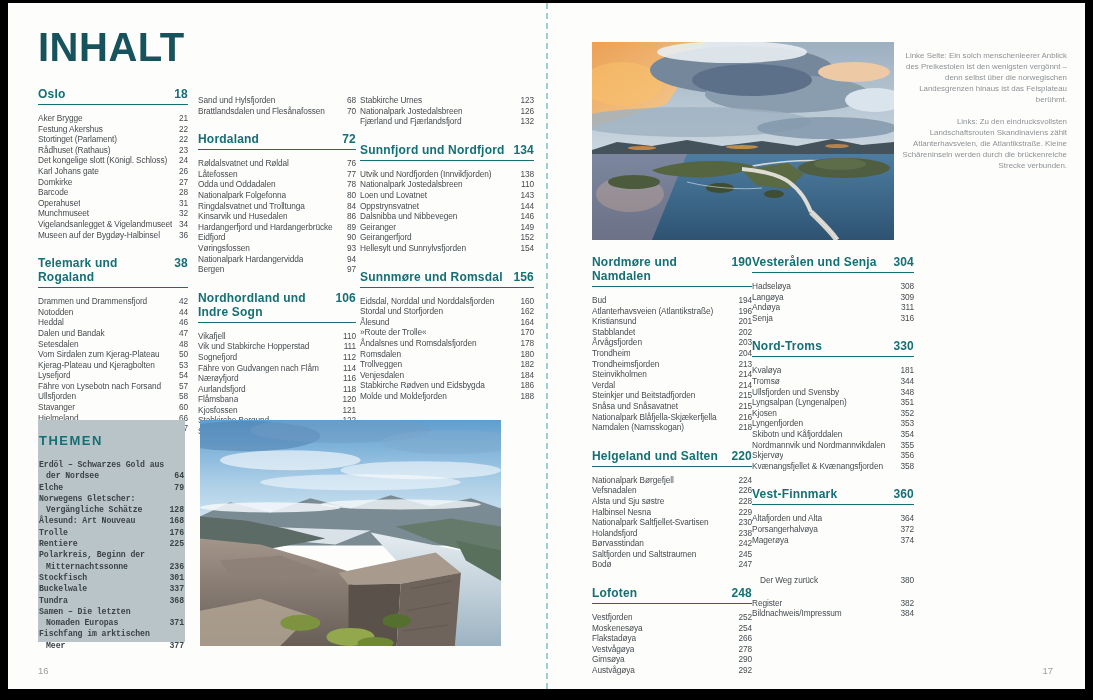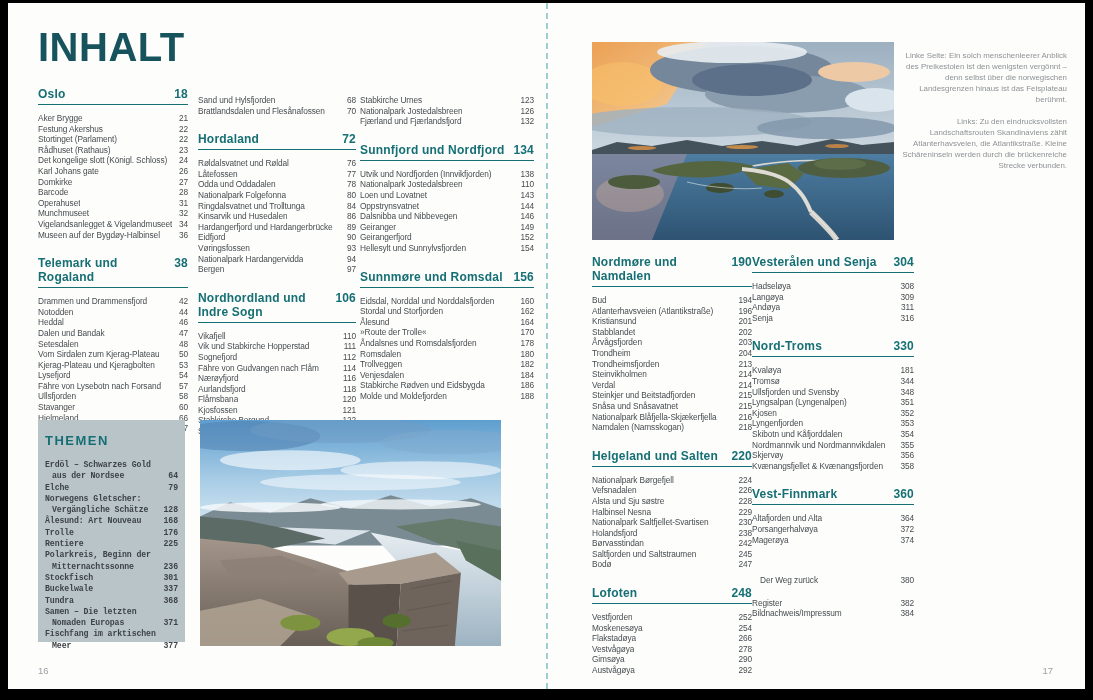--- a/index.html
+++ b/index.html
@@ -35,21 +35,21 @@
   }
   .entry{
     display:flex;justify-content:space-between;align-items:baseline;
     font-size:8.3px;line-height:10.6px;color:#474c4f;letter-spacing:-.1px;
   }
   .entry-label{white-space:nowrap;overflow:hidden;}
   .entry-page{margin-left:4px;flex:none;}
 
   .themen{
     position:absolute;left:30px;top:417px;width:147px;height:222px;
-    background:var(--themen-bg);padding:13px 7px;box-sizing:border-box;
+    background:var(--themen-bg);padding:13px 1px;box-sizing:border-box;
   }
   .themen-title{
     color:var(--accent);font-size:13px;font-weight:700;letter-spacing:1.5px;
     margin-bottom:11px;font-stretch:condensed;
   }
   .themen .entry{
     font-weight:700;font-size:8.2px;line-height:11.3px;color:#3c4347;align-items:flex-end;font-family:Liberation Mono, monospace;
   }
   .themen .entry-label{white-space:normal;padding-left:7px;text-indent:-7px;}
 

